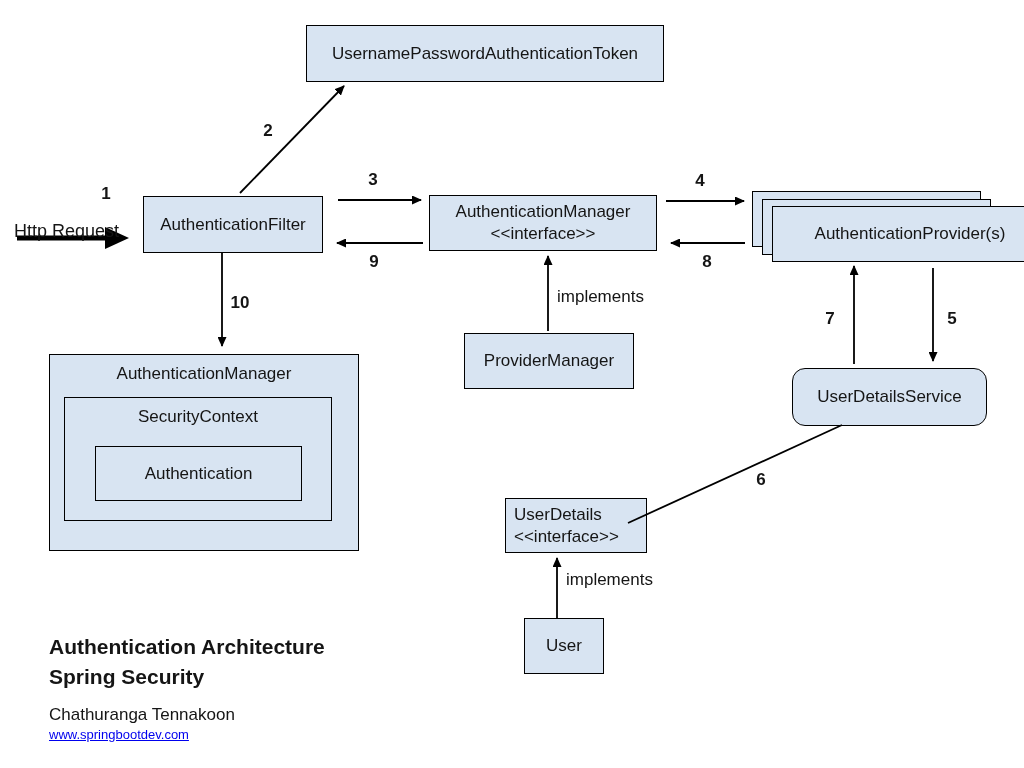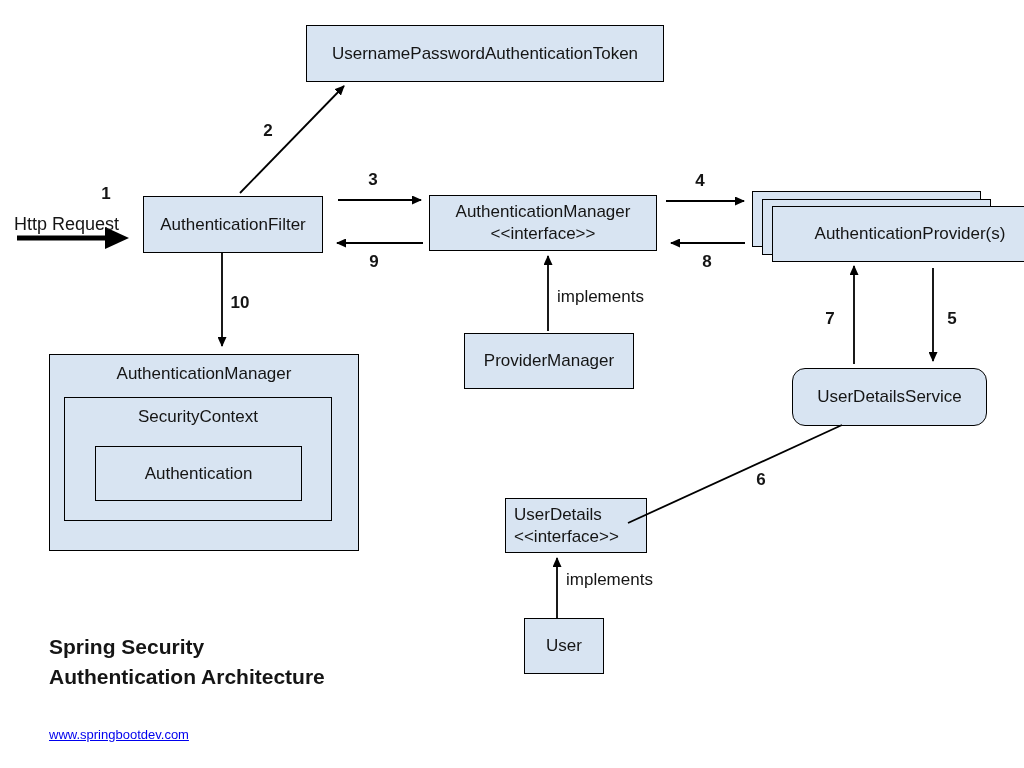--- a/index.html
+++ b/index.html
@@ -137,34 +137,35 @@
 
     <line x1="854" y1="364" x2="854" y2="266" stroke="#000" stroke-width="1.8" marker-end="url(#ah)"></line>
 
     <line x1="933" y1="268" x2="933" y2="361" stroke="#000" stroke-width="1.8" marker-end="url(#ah)"></line>
 
     <line x1="842" y1="425" x2="628" y2="523" stroke="#000" stroke-width="1.8"></line>
 
     <line x1="557" y1="618" x2="557" y2="558" stroke="#000" stroke-width="1.8" marker-end="url(#ah)"></line>
   </svg>
 
-  <div class="lbl http-label" style="left:14px;top:214px;">Http Request</div>
+  <div class="lbl http-label" style="left:14px;top:221px;">Http Request</div>
   <div class="lbl" style="left:557px;top:287px;">implements</div>
   <div class="lbl" style="left:566px;top:570px;">implements</div>
 
   <div class="num" style="left:106px;top:194px;">1</div>
   <div class="num" style="left:268px;top:131px;">2</div>
   <div class="num" style="left:373px;top:180px;">3</div>
   <div class="num" style="left:700px;top:181px;">4</div>
   <div class="num" style="left:952px;top:319px;">5</div>
   <div class="num" style="left:761px;top:480px;">6</div>
   <div class="num" style="left:830px;top:319px;">7</div>
   <div class="num" style="left:707px;top:262px;">8</div>
   <div class="num" style="left:374px;top:262px;">9</div>
   <div class="num" style="left:240px;top:303px;">10</div>
 
   <div class="footer-title">
+    <div>Authentication Architecture</div>
     <div>Spring Security</div>
-    <div>Authentication Architecture</div>
   </div>
+  <div class="footer-author">Chathuranga Tennakoon</div>
   <a class="footer-link">www.springbootdev.com</a>
 
 </div>
 
 </body></html>

